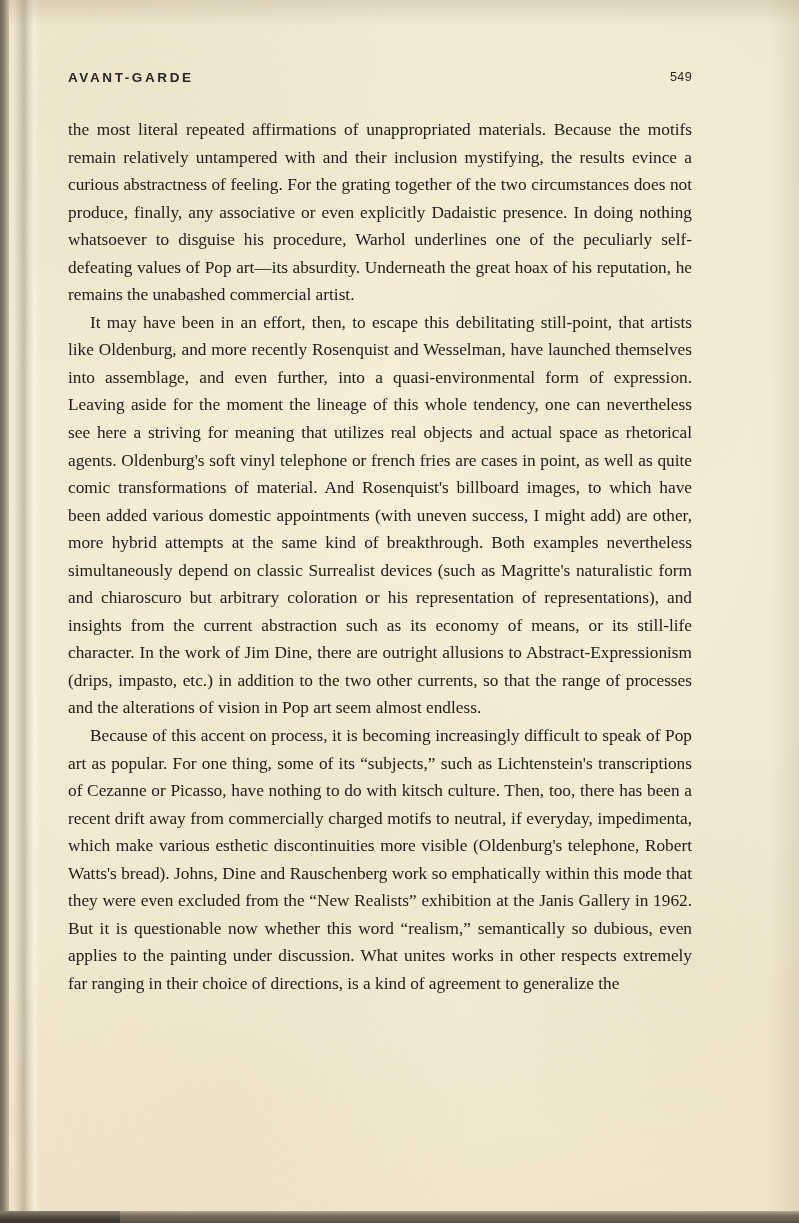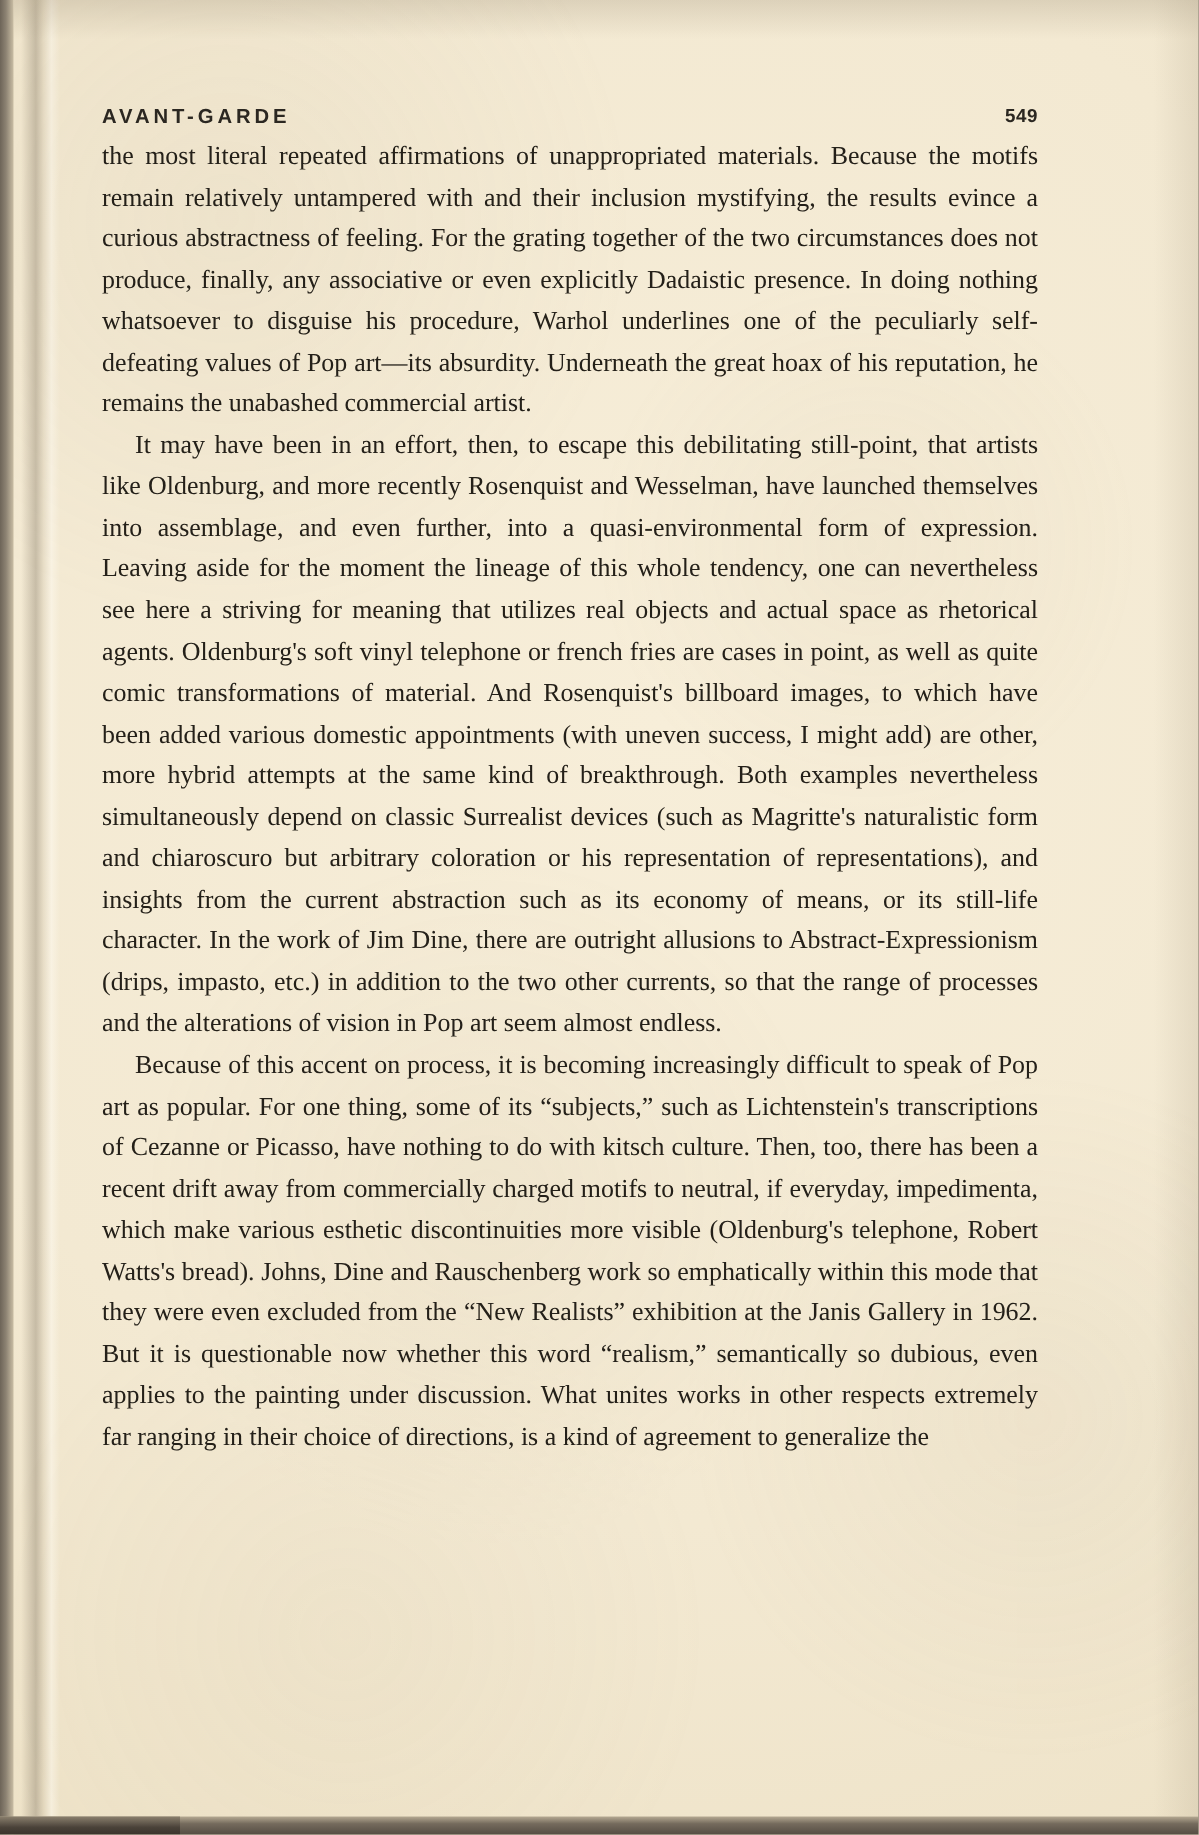--- a/index.html
+++ b/index.html
@@ -119,27 +119,28 @@
   }
   .running-head-title {
     font-family: "Liberation Sans", sans-serif;
     font-weight: bold;
     font-size: 13.5px;
     letter-spacing: 2.6px;
     color: #2b2721;
   }
   .running-head-folio {
     font-family: "Liberation Sans", sans-serif;
-    font-weight: bold;
+    font-weight: normal;
     font-size: 12.5px;
     letter-spacing: 0.4px;
     color: #2b2721;
   }
 
   .body-text {
+    margin-top: 26px;
   }
   .body-text p {
     margin: 0;
     text-align: justify;
     text-justify: inter-word;
     font-family: "Liberation Serif", serif;
     font-size: 17.3px;
     line-height: 27.55px;
     color: #242019;
     hyphens: none;

